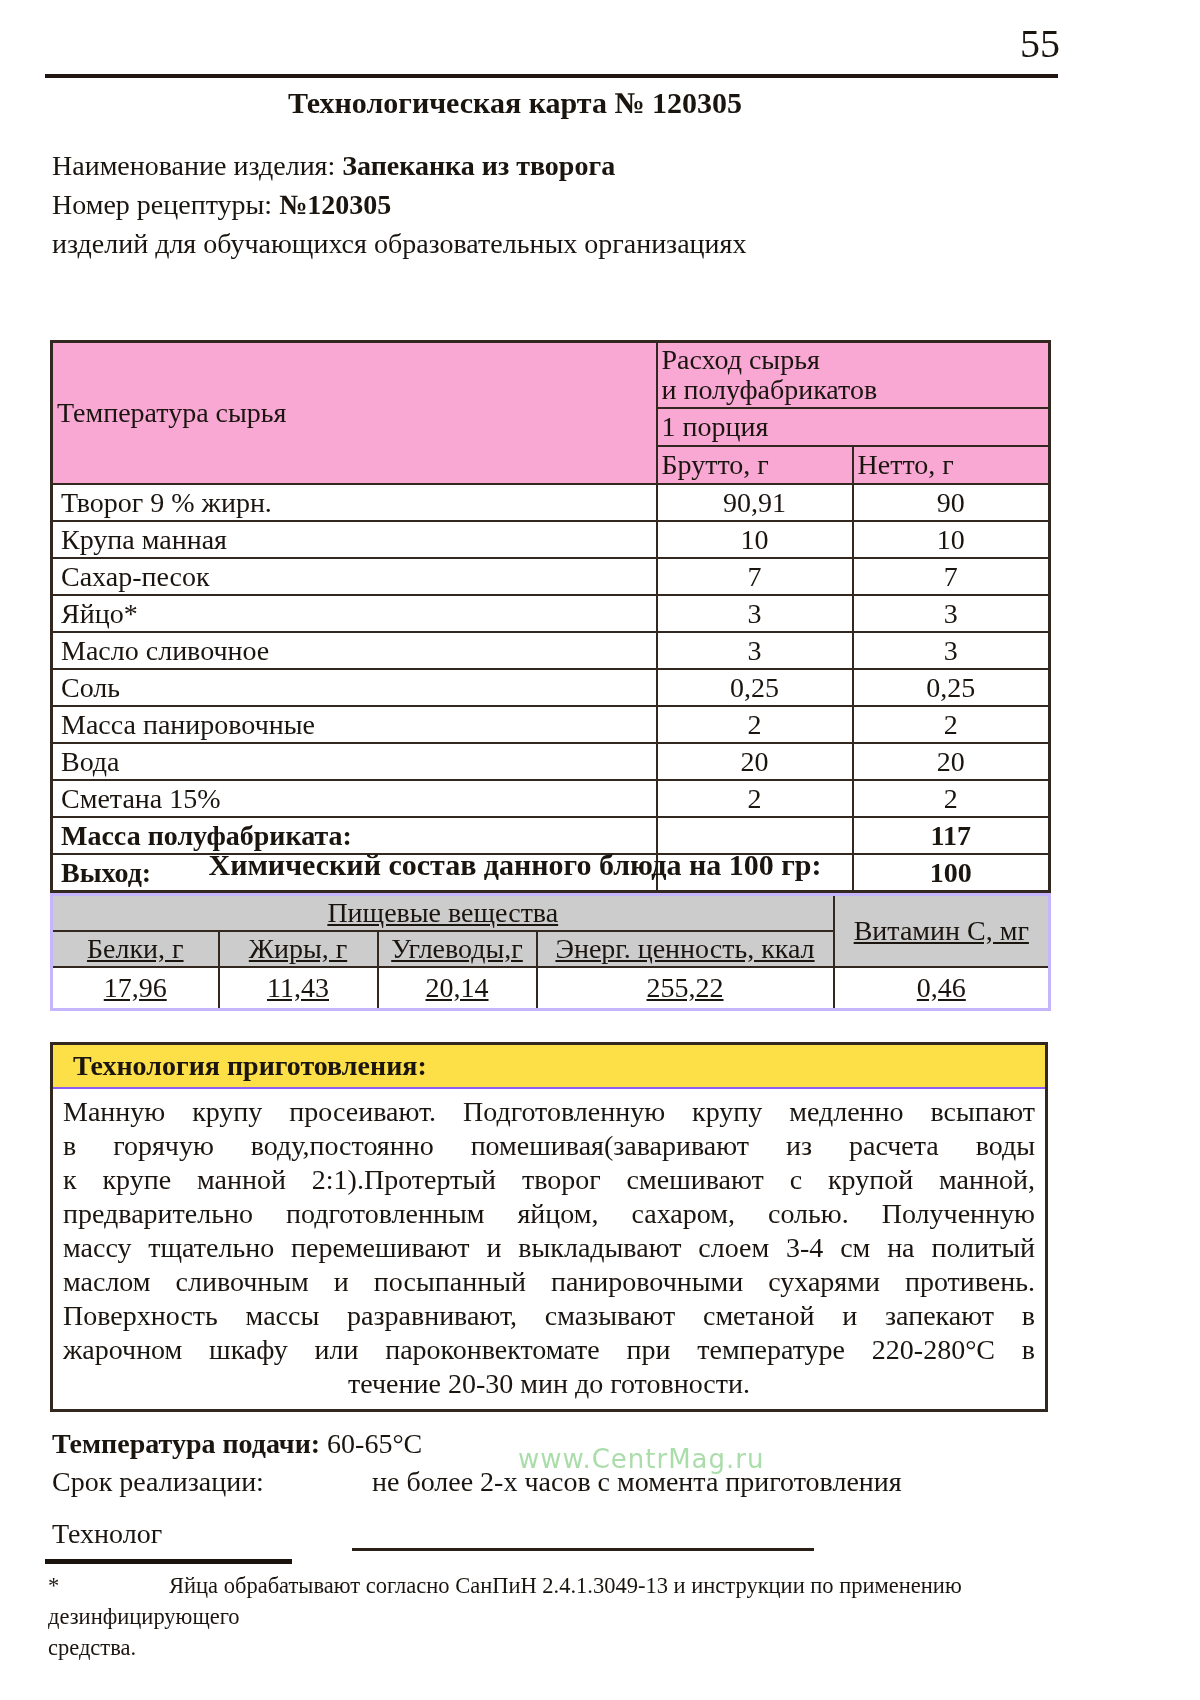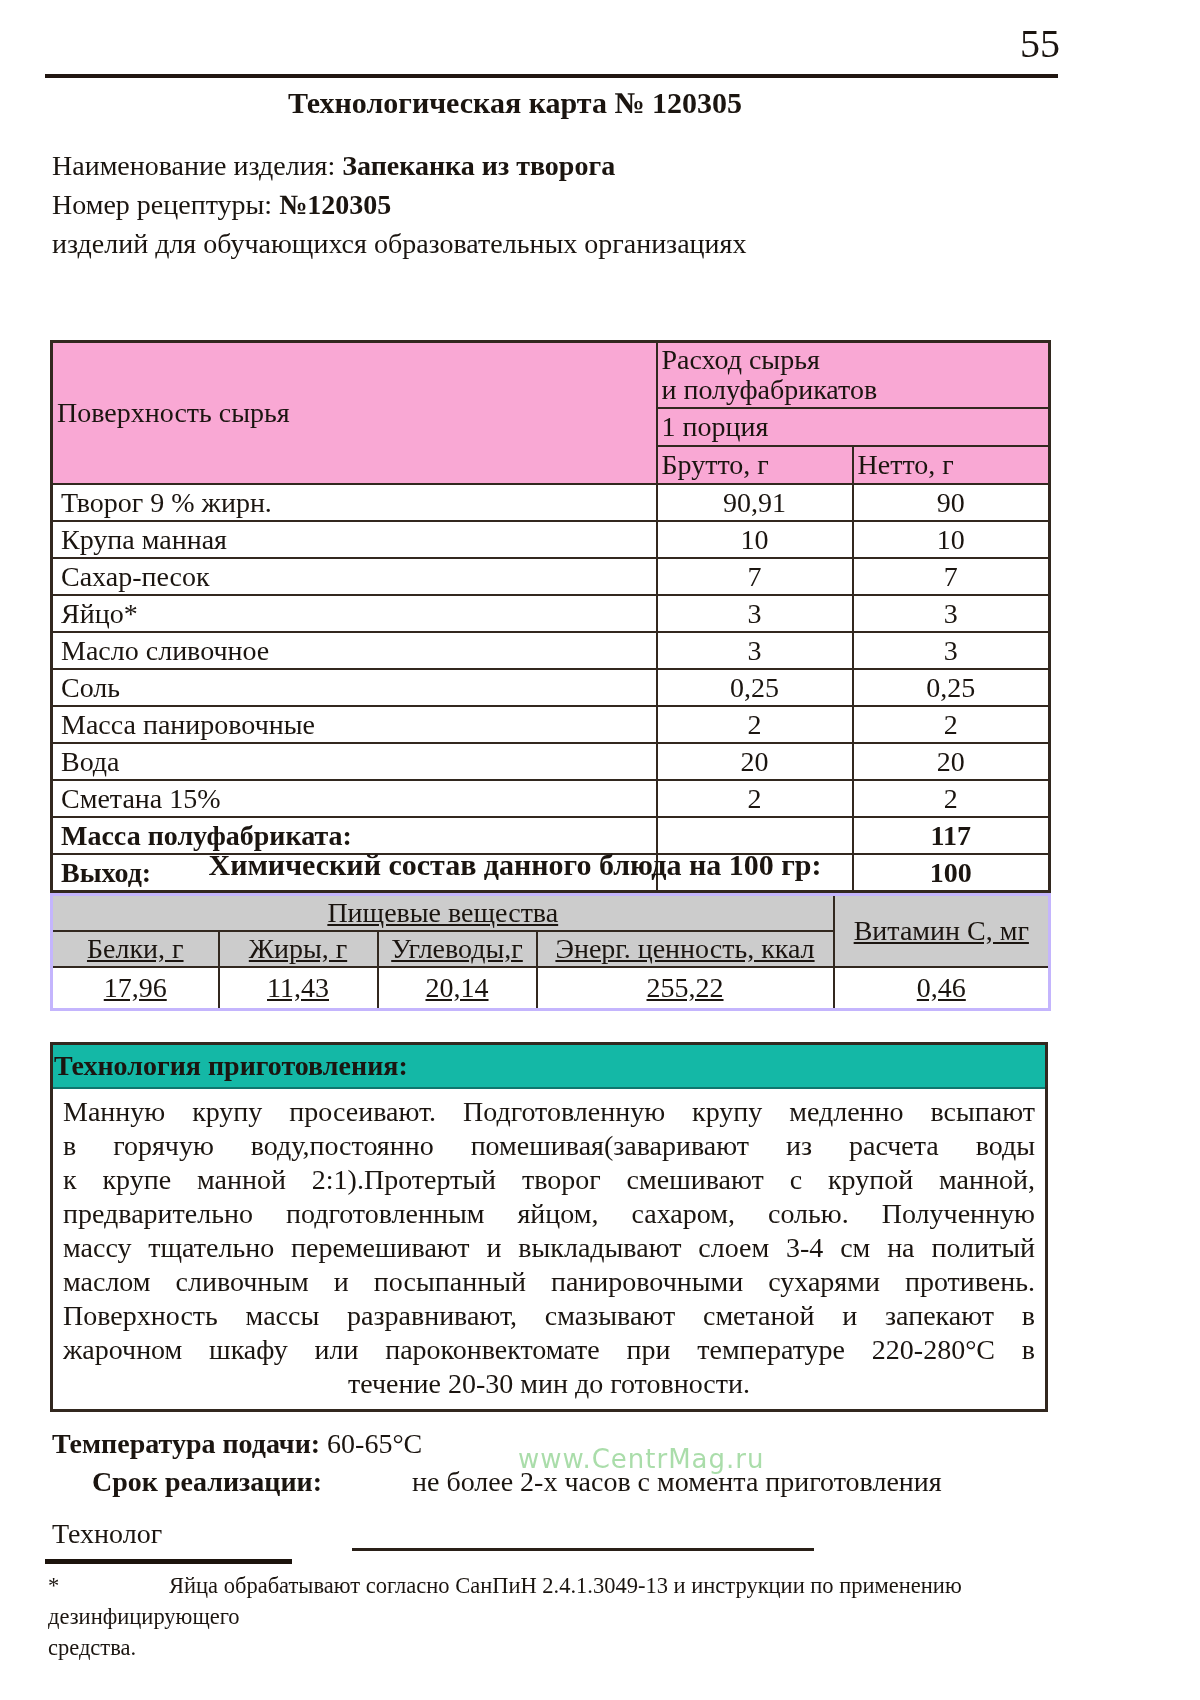--- a/index.html
+++ b/index.html
@@ -33,29 +33,29 @@
   .chem-heading{position:absolute;left:0;top:848px;width:1030px;text-align:center;
                 font-size:30px;font-weight:bold;}
   .chem-table{position:absolute;left:50px;top:893px;width:998px;border:3px solid #c4b5fd;text-decoration:underline;}
   .chem-table td{border:2px solid #32281f;font-size:28px;text-align:center;padding:1px 4px;}
   .chem-table .hd{background:#cccccc;}
   .chem-r1{height:33px;}
   .chem-r2{height:34px;}
   .chem-vals td{height:38px;background:#ffffff;}
 
   .tech-box{position:absolute;left:50px;top:1042px;width:998px;border:3px solid #32281f;box-sizing:border-box;}
-  .tech-head{background:#14b8a6;border-bottom:2px solid #0f766e;font-size:28px;font-weight:bold;
-             padding:5px 1px;line-height:32px;}
+  .tech-head{background:#fde047;border-bottom:2px solid #8b5cf6;font-size:28px;font-weight:bold;
+             padding:5px 20px;line-height:32px;}
   .tech-body{padding:6px 10px 8px 10px;font-size:28px;line-height:34px;}
   .tech-body .tl{text-align:justify;text-align-last:justify;}
   .tech-body .tl-last{text-align:center;}
 
   .temp-line{position:absolute;left:52px;top:1428px;font-size:28px;}
   .shelf-line{position:absolute;left:52px;top:1466px;font-size:28px;}
-  .shelf-line .lbl{display:inline-block;width:320px;font-weight:bold;margin-left:40px;}
+  .shelf-line .lbl{display:inline-block;width:320px;font-weight:normal;}
   .bold-lbl{font-weight:bold;}
 
   .watermark{position:absolute;left:518px;top:1444px;font-family:"DejaVu Sans","Liberation Sans",sans-serif;
              font-size:26px;color:rgba(125,203,125,0.65);letter-spacing:1px;}
 
   .technologist{position:absolute;left:52px;top:1518px;font-size:28px;}
   .sig-line{position:absolute;left:352px;top:1548px;width:462px;height:3px;background:#2a2018;}
 
   .fn-sep{position:absolute;left:45px;top:1559px;width:247px;height:5px;background:#1c130c;}
   .footnote{position:absolute;left:48px;top:1570px;width:1010px;font-size:22.5px;line-height:31px;}
@@ -78,21 +78,21 @@
   </div>
 
   <table class="ing-table">
     <colgroup>
         <col style="width:605px">
         <col style="width:196px">
         <col style="width:197px">
       </colgroup>
     <tbody>
         <tr>
-      <td class="hd" rowspan="3">Поверхность сырья</td>
+      <td class="hd" rowspan="3">Температура сырья</td>
       <td class="hd" colspan="2">
         <span class="l2">Расход сырья</span>
         <span class="l2">и полуфабрикатов</span>
       </td>
     </tr>
     <tr>
       <td class="hd h-portion" colspan="2">1 порция</td>
     </tr>
     <tr>
       <td class="hd h-units">Брутто, г</td>

